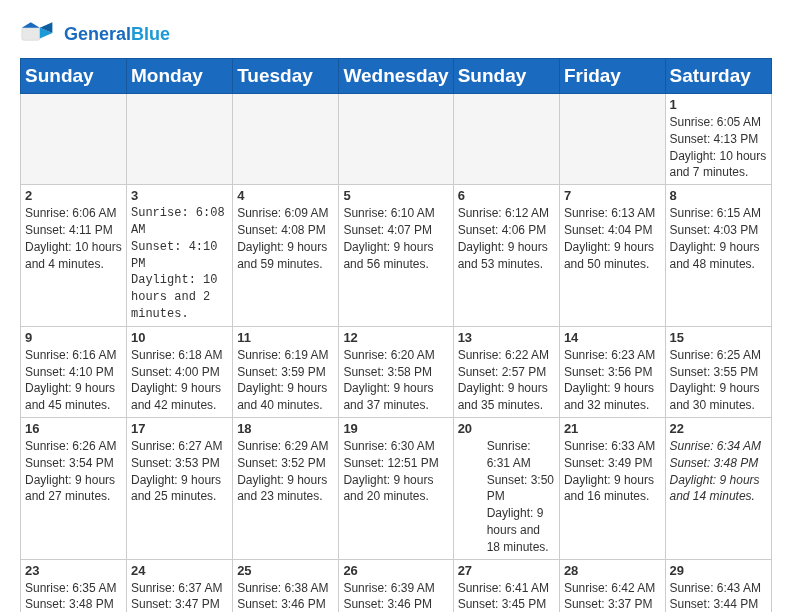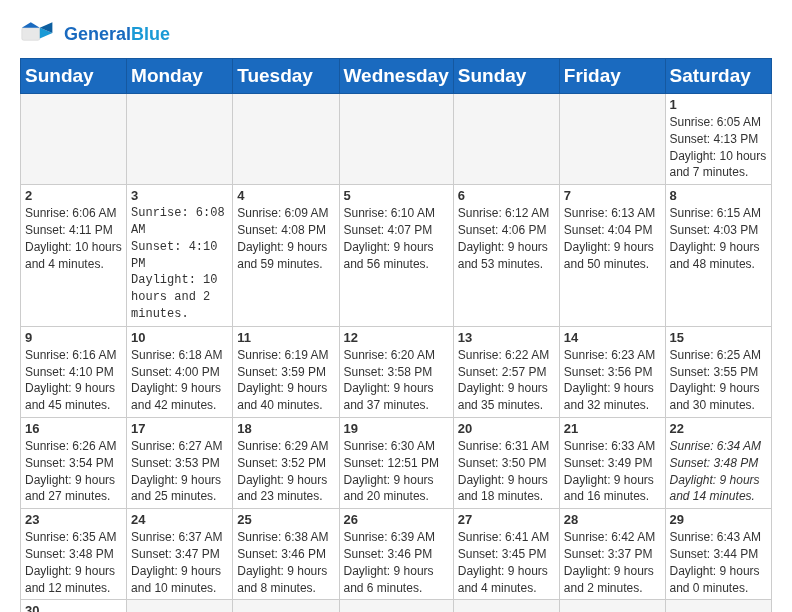--- a/index.html
+++ b/index.html
@@ -241,21 +241,21 @@
 Daylight: 9 hours and 23 minutes.</div>
         </td>
         <td>
           <span class="day-number">19</span>
           <div class="day-info" style="white-space: pre-line;">Sunrise: 6:30 AM
 Sunset: 12:51 PM
 Daylight: 9 hours and 20 minutes.</div>
         </td>
         <td>
           <span class="day-number">20</span>
-          <div class="day-info" style="white-space: pre-line;">Sunrise: 6:31 AM
+          <div class="day-info" style="white-space: pre-line; margin-left: 29px;">Sunrise: 6:31 AM
 Sunset: 3:50 PM
 Daylight: 9 hours and 18 minutes.</div>
         </td>
         <td>
           <span class="day-number">21</span>
           <div class="day-info" style="white-space: pre-line;">Sunrise: 6:33 AM
 Sunset: 3:49 PM
 Daylight: 9 hours and 16 minutes.</div>
         </td>
         <td>

